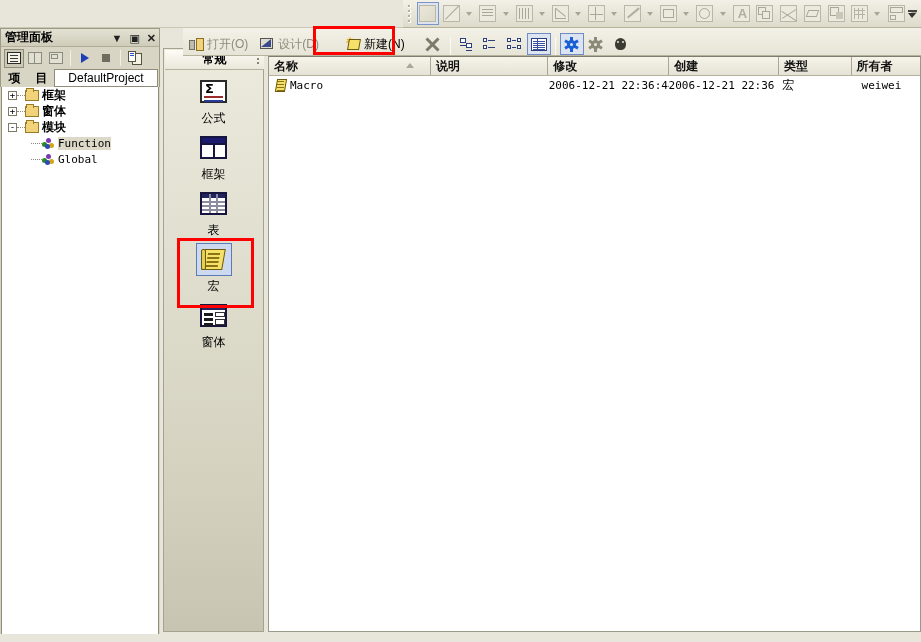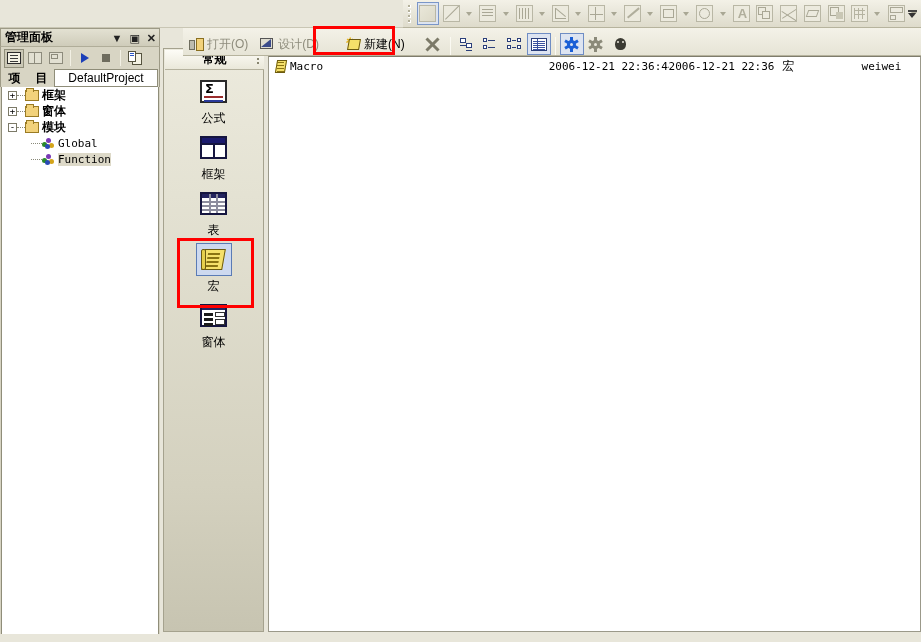--- a/index.html
+++ b/index.html
@@ -487,32 +487,32 @@
       </div>
 
       <div class="tree-row" style="padding-left:29px;">
         <div style="width:11px;height:1px;border-top:1px dotted #8a8a7a;"></div>
         <div class="mod-ico">
           <i style="left:0;top:4px;background:#2a8a2a;"></i>
             <i style="left:4px;top:0px;background:#7a3ab5;"></i>
           <i style="left:7px;top:5px;background:#d4a41a;"></i>
             <i style="left:3px;top:6px;background:#2a4ab5;"></i>
         </div>
-        <div class="leaf-label">Global</div>
+        <div class="leaf-label sel">Function</div>
       </div>
 
       <div class="tree-row" style="padding-left:29px;">
         <div style="width:11px;height:1px;border-top:1px dotted #8a8a7a;"></div>
         <div class="mod-ico">
           <i style="left:0;top:4px;background:#2a8a2a;"></i>
             <i style="left:4px;top:0px;background:#7a3ab5;"></i>
           <i style="left:7px;top:5px;background:#d4a41a;"></i>
             <i style="left:3px;top:6px;background:#2a4ab5;"></i>
         </div>
-        <div class="leaf-label sel">Function</div>
+        <div class="leaf-label">Global</div>
       </div>
 
     </div>
 
     <div class="dock-bottom-tabs">
       <div class="bt-tab" style="margin-left:-14px;width:28px;overflow:hidden;border-left:none;">
         
       </div>
       <div class="bt-tab">
         
@@ -696,20 +696,41 @@
     <div class="vbtn">
       <span class="mask-ico">
         <i style="position:absolute;left:2px;top:1px;width:11px;height:12px;background:#3b3b33;border-radius:50% 50% 45% 45%;display:block;"></i>
         <i style="position:absolute;left:4px;top:4px;width:2px;height:2px;background:#eceadf;border-radius:50%;display:block;"></i>
         <i style="position:absolute;left:9px;top:4px;width:2px;height:2px;background:#eceadf;border-radius:50%;display:block;"></i>
       </span>
     </div>
   </div>
 
   <div class="listview">
+    <div class="lv-header">
+      <div class="lv-col" style="width:215px;">
+        <span>名称</span>
+        <i class="sorttri"></i>
+      </div>
+      <div class="lv-col" style="width:155px;">
+        <span>说明</span>
+      </div>
+      <div class="lv-col" style="width:160px;">
+        <span>修改</span>
+      </div>
+      <div class="lv-col" style="width:145px;">
+        <span>创建</span>
+      </div>
+      <div class="lv-col" style="width:95px;">
+        <span>类型</span>
+      </div>
+      <div class="lv-col" style="width:90px;border-right:none;">
+        <span>所有者</span>
+      </div>
+    </div>
 
     <div class="lv-row">
       <div class="lv-cell" style="width:215px;">
         <span class="row-ico">
           <i class="sc"></i>
           <i class="ln" style="top:2px;"></i>
             <i class="ln" style="top:5px;"></i>
           <i class="ln" style="top:8px;"></i>
             <i class="ln" style="top:11px;"></i>
         </span>

